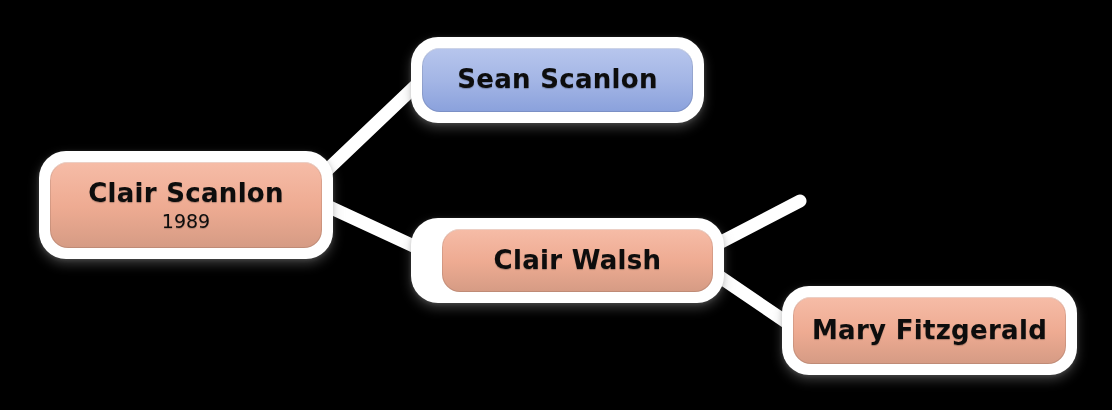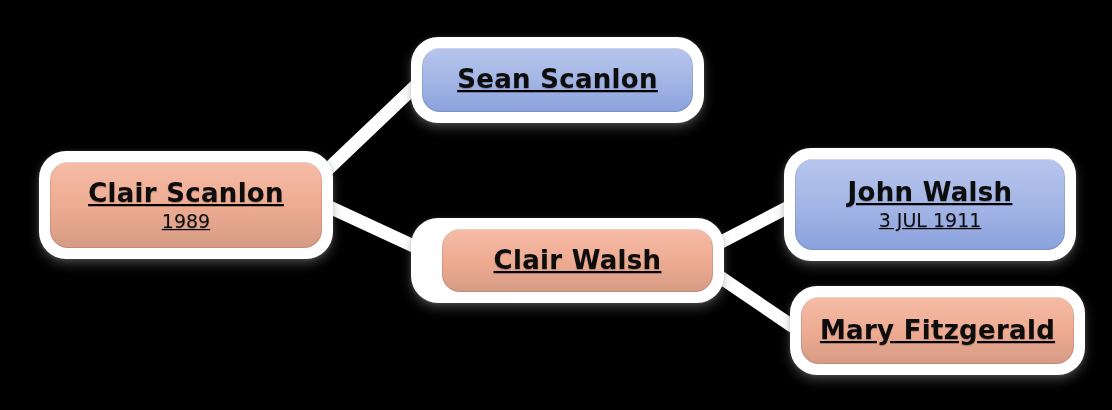--- a/index.html
+++ b/index.html
@@ -26,21 +26,20 @@
     stroke-linecap: round;
   }
   .node {
     position: absolute;
     box-sizing: content-box;
     background: var(--node-border, #ffffff);
     padding: 11px;
     border-radius: 27px;
     box-shadow: 0 5px 12px rgba(145,145,145,0.40), 0 1px 4px rgba(120,120,120,0.30);
     cursor: pointer;
-    text-decoration: underline;
   }
   .node .inner {
     width: 100%;
     height: 100%;
     border-radius: 18px;
     display: flex;
     flex-direction: column;
     align-items: center;
     justify-content: center;
     text-align: center;
@@ -75,21 +74,21 @@
     margin-top: 2px;
     text-shadow: 0 1px 1px rgba(0,0,0,0.2);
     white-space: nowrap;
   }
   .date:empty { display: none; }
 
   #node-clair-scanlon   { left: 39px;  top: 151px; width: 272px; height: 86px; }
   #node-sean-scanlon    { left: 411px; top: 37px;  width: 271px; height: 64px; }
   #node-clair-walsh     { left: 411px; top: 218px; width: 271px; height: 63px; padding-left: 31px; }
   #node-john-walsh      { left: 784px; top: 148px; width: 270px; height: 91px; }
-  #node-mary-fitzgerald { left: 782px; top: 286px; width: 273px; height: 67px; margin-left: 8px; }
+  #node-mary-fitzgerald { left: 782px; top: 286px; width: 273px; height: 67px; }
 </style>
 </head>
 <body>
 
 <div class="stage">
 
   <svg class="edges" viewBox="0 0 1112 410" aria-hidden="true">
     <line class="edge" x1="325" y1="172" x2="430" y2="72"></line>
     <line class="edge" x1="325" y1="205" x2="435" y2="256"></line>
     <line class="edge" x1="698" y1="254" x2="800" y2="201"></line>
@@ -110,26 +109,20 @@
     </div>
   </div>
 
   <div class="node female" id="node-clair-walsh">
     <div class="inner">
       <div class="name">Clair Walsh</div>
 
     </div>
   </div>
 
-  <div class="node male" id="node-john-walsh">
-    <div class="inner">
-      <div class="name">John Walsh</div>
-      <div class="date">3 JUL 1911</div>
-    </div>
-  </div>
 
   <div class="node female" id="node-mary-fitzgerald">
     <div class="inner">
       <div class="name">Mary Fitzgerald</div>
 
     </div>
   </div>
 
 </div>
 

